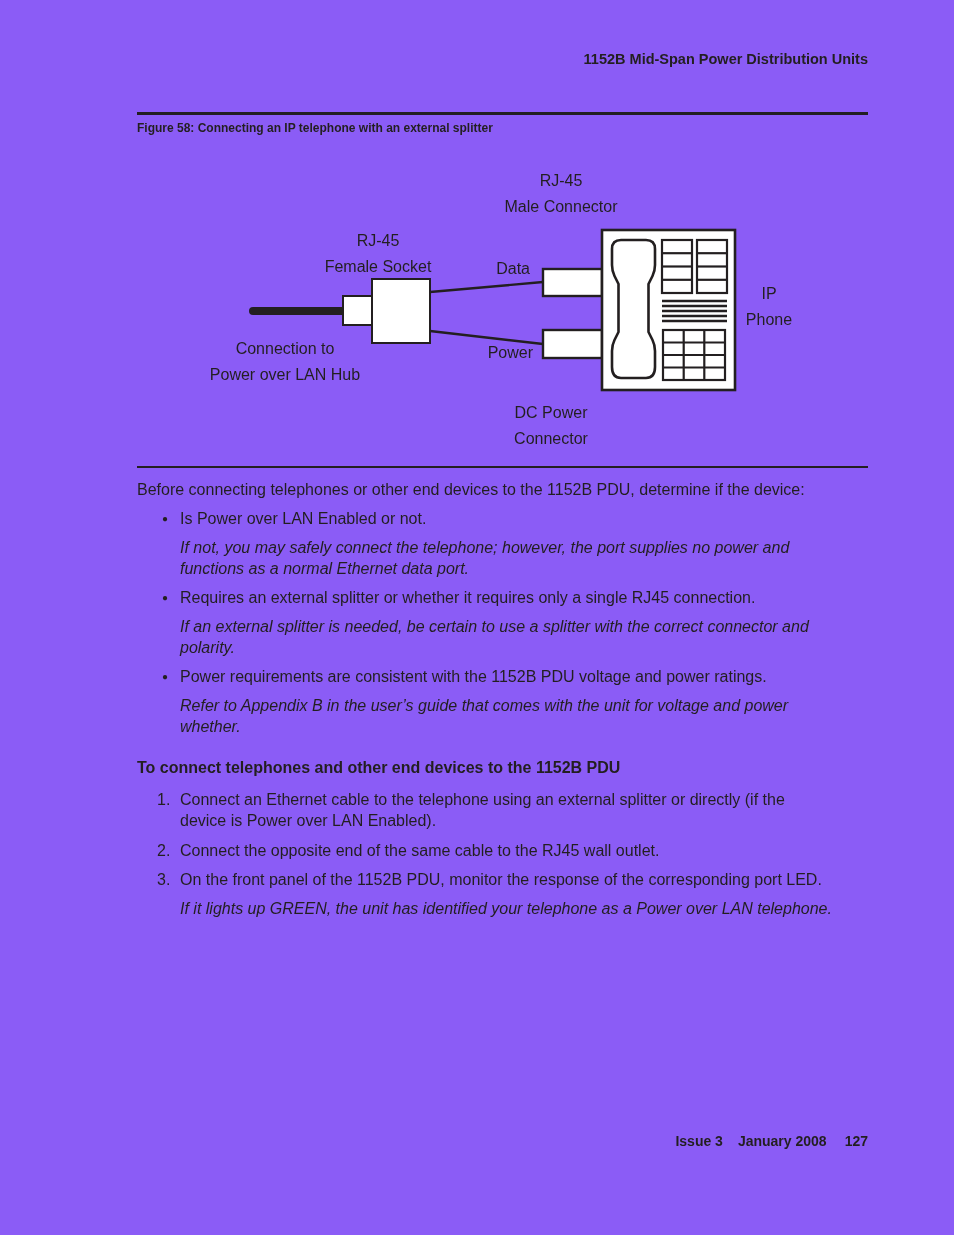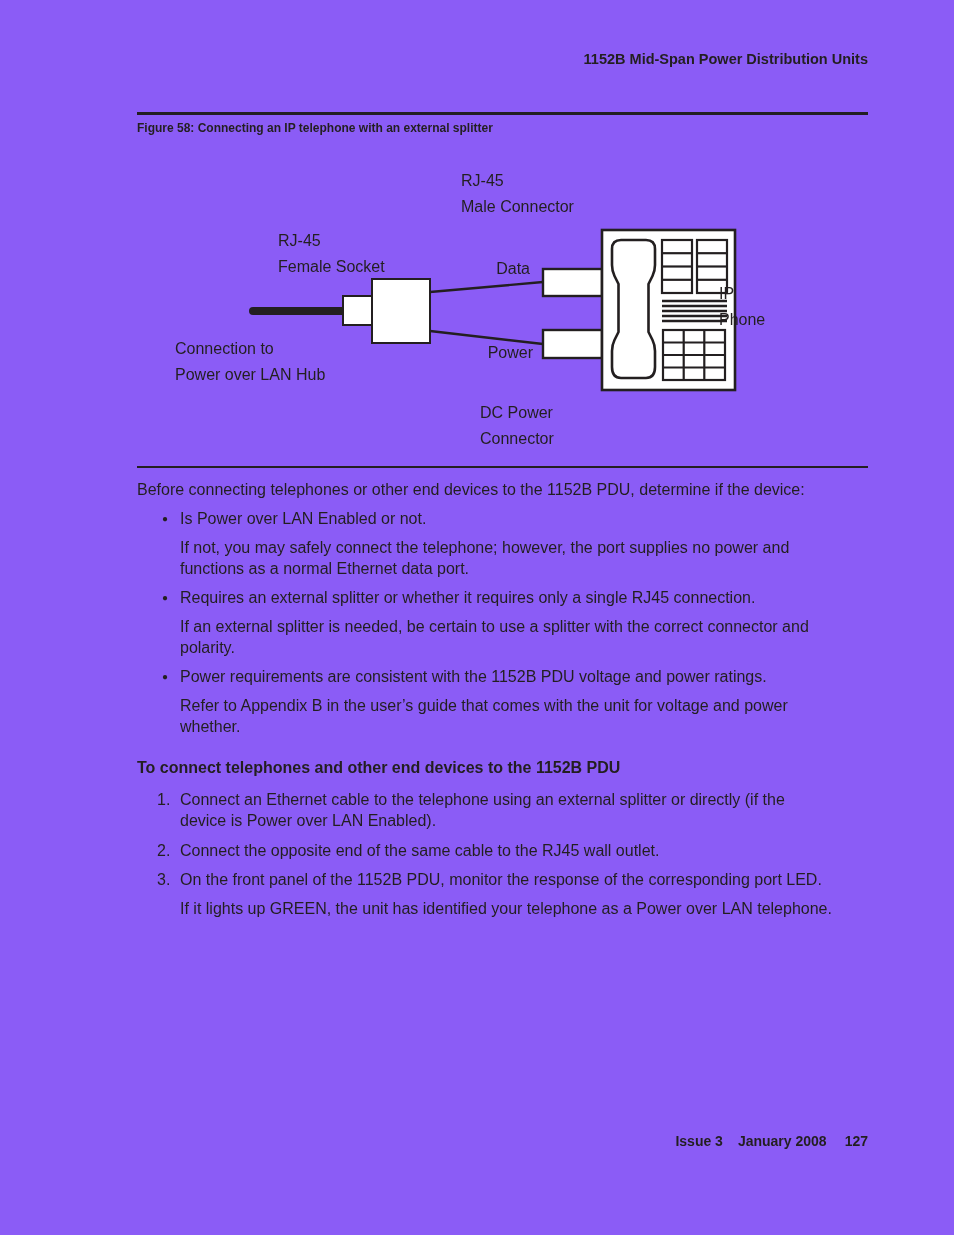--- a/index.html
+++ b/index.html
@@ -38,36 +38,37 @@
     margin-top: 23px;
     height: 296px;
   }
   .diagram-svg { position: absolute; left: 0; top: 0; }
   .diagram-svg line, .diagram-svg rect, .diagram-svg path { stroke: #231f20; }
   .dlabel {
     position: absolute;
     font-size: 16px;
     line-height: 26px;
     white-space: nowrap;
+    text-align: center;
   }
   .dlabel.single { line-height: 21px; text-align: right; }
   .intro {
     margin: 11px 0 0 0;
     line-height: 21px;
     white-space: nowrap;
   }
   .bullet-row { display: flex; margin-top: 8px; line-height: 21px; white-space: nowrap; }
   .bullet-marker {
     margin-left: 25px;
     width: 18px;
     font-size: 10px;
     line-height: 21px;
     flex: none;
   }
-  .detail { margin: 8px 0 0 43px; line-height: 21px; white-space: nowrap; }
+  .detail { margin: 8px 0 0 43px; line-height: 21px; white-space: nowrap; font-style: italic; }
   .proc-heading {
     margin-top: 20px;
     font-weight: bold;
     line-height: 21px;
     white-space: nowrap;
   }
   .step-row { display: flex; line-height: 21px; white-space: nowrap; }
   .step-1 { margin-top: 11px; }
   .step-2 { margin-top: 9px; }
   .step-3 { margin-top: 8px; }
@@ -160,21 +161,21 @@
     <div class="dlabel" style="left:582px; top:121px; width:100px;">
       <div>IP</div>
       <div>Phone</div>
     </div>
 
     <div class="dlabel" style="left:38px; top:176px; width:220px;">
       <div>Connection to</div>
       <div>Power over LAN Hub</div>
     </div>
 
-    <div class="dlabel" style="left:343px; top:240px; width:200px;">
+    <div class="dlabel" style="left:314px; top:240px; width:200px;">
       <div>DC Power</div>
       <div>Connector</div>
     </div>
 
   </div>
 
   <div class="rule rule-thin"></div>
 
   <p class="intro">Before connecting telephones or other end devices to the 1152B PDU, determine if the device:</p>
 

